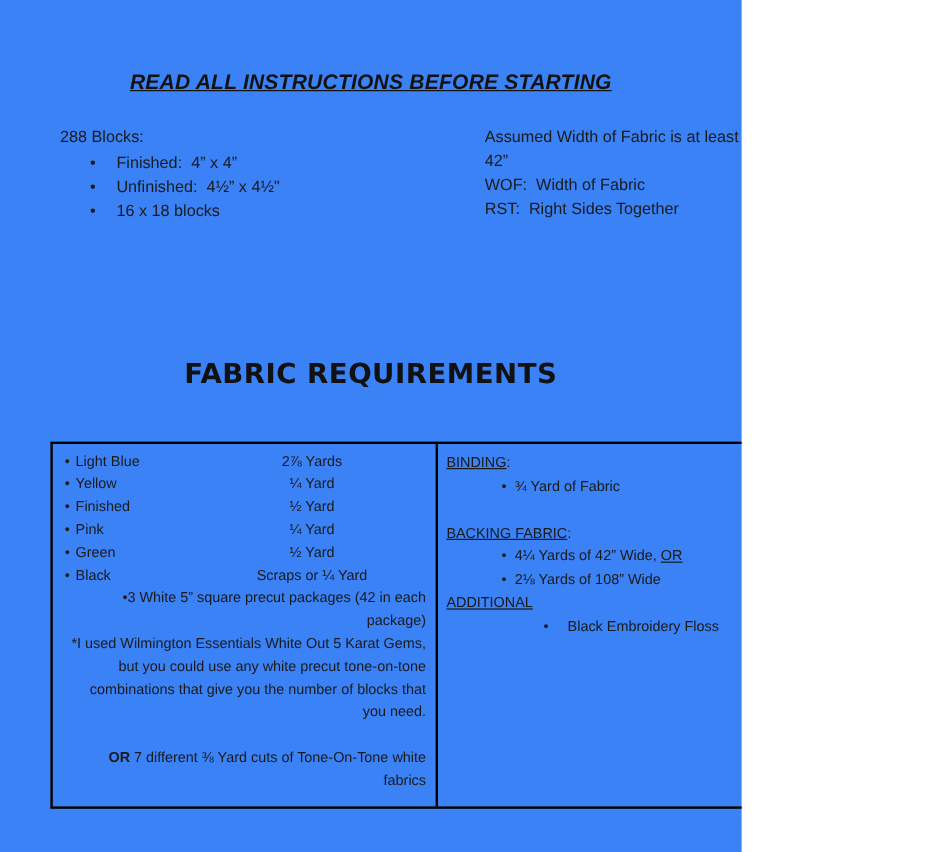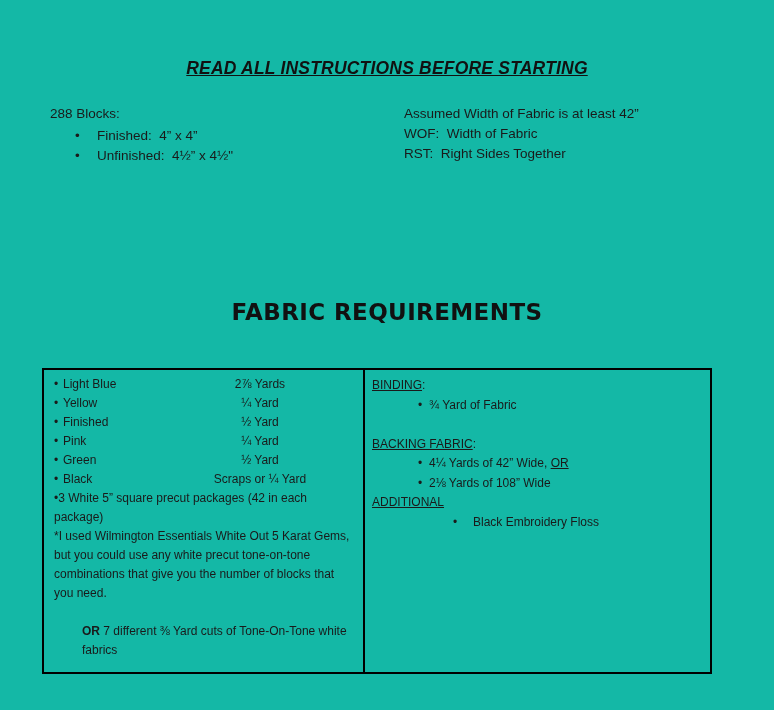--- a/index.html
+++ b/index.html
@@ -1,19 +1,19 @@
 <!DOCTYPE html>
 <html><head>
 <meta charset="utf-8">
 <style>
   html,body { margin:0; padding:0; background:#ffffff; }
   .page {
     position:relative;
-    width:774px; height:710px;
-    background:#14b8a6;
+    width:618px; height:710px;
+    background:#3b82f6;
     font-family:"Liberation Sans", sans-serif;
     color:#1a1a1a;
     overflow:hidden;
   }
 
   
   .title {
     position:absolute; top:58px; left:0; width:100%;
     margin:0; text-align:center;
     font-size:17.5px; font-weight:bold; font-style:italic;
@@ -61,21 +61,21 @@
   }
   .cell.right { flex:1; padding:6px 8px 0 7px; }
 
   .fabric-row { display:flex; line-height:19px; }
   .fabric-name {
     flex:0 0 133px; position:relative; padding-left:9px; white-space:pre-wrap;
   }
   .fabric-name::before { content:"•"; position:absolute; left:0; top:0; }
   .fabric-amount { flex:0 0 128px; text-align:center; white-space:nowrap; }
 
-  .note { margin:0; line-height:19px; white-space:pre-wrap; }
+  .note { margin:0; line-height:19px; white-space:pre-wrap;text-align:right; }
   .note.or-line { margin-top:19px;margin-left:28px; }
   .note .bold { font-weight:bold; }
 
   .subhead { line-height:19.5px; }
   .subhead .u, .u { text-decoration:underline; }
   .rbullet { position:relative; margin-left:46px; line-height:19.5px; padding-left:11px; }
   .rbullet::before { content:"•"; position:absolute; left:0; top:0; }
   .rbullet.wide { margin-left:81px; padding-left:0; }
   .rbullet.wide::before { content:none; }
   .rbullet.wide .dot { display:inline-block; width:20px; }
@@ -86,20 +86,21 @@
 
 <div class="page">
 
   <h1 class="title">READ ALL INSTRUCTIONS BEFORE STARTING</h1>
 
   <div class="blocks-info">
     <div class="blocks-heading">288 Blocks:</div>
     <ul class="bullet-list">
       <li>Finished:  4” x 4”</li>
       <li>Unfinished:  4½” x 4½"</li>
+      <li>16 x 18 blocks</li>
     </ul>
   </div>
 
   <div class="abbr-info">
     <div>Assumed Width of Fabric is at least 42”</div>
     <div>WOF:  Width of Fabric</div>
     <div>RST:  Right Sides Together</div>
   </div>
 
   <h2 class="section-heading">FABRIC REQUIREMENTS</h2>

